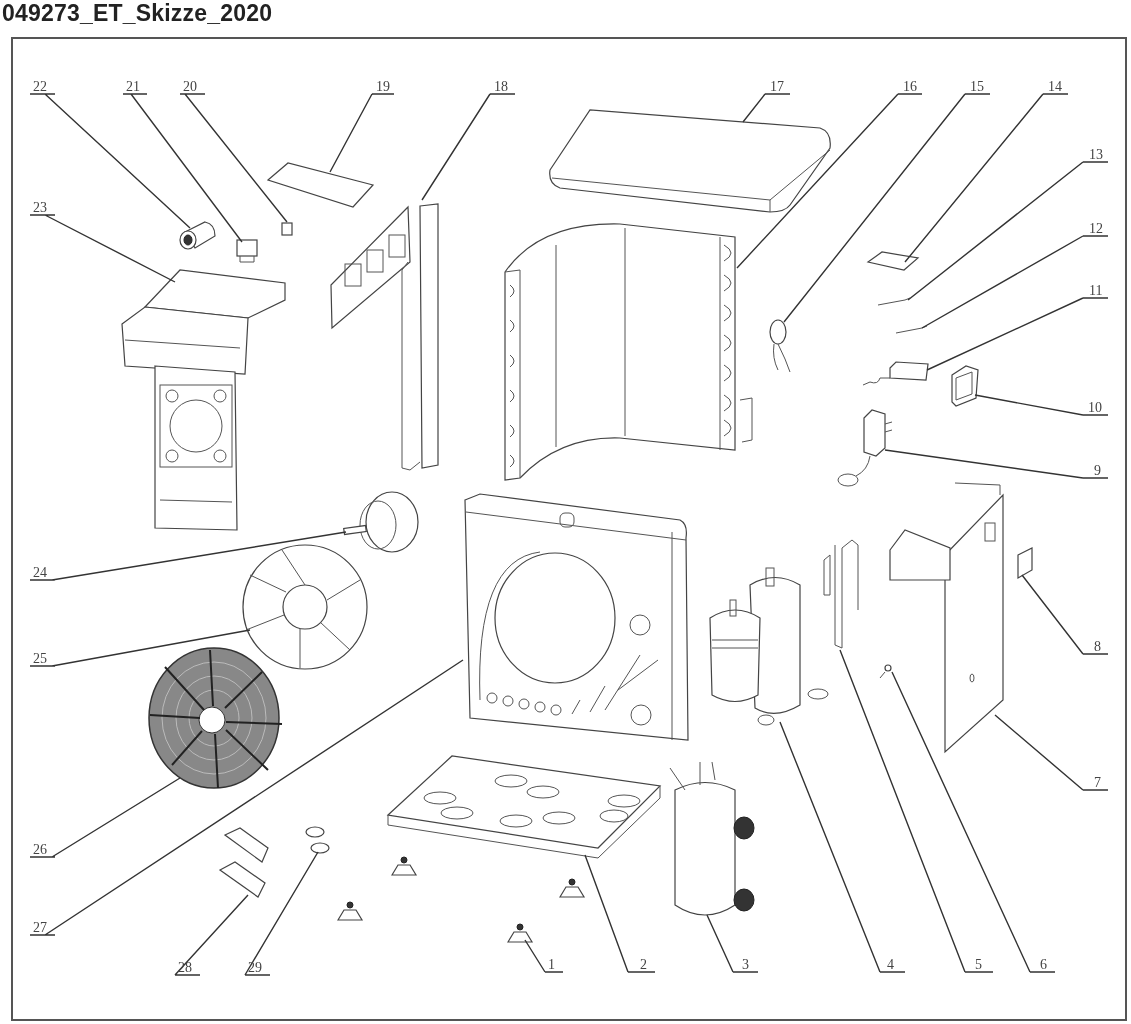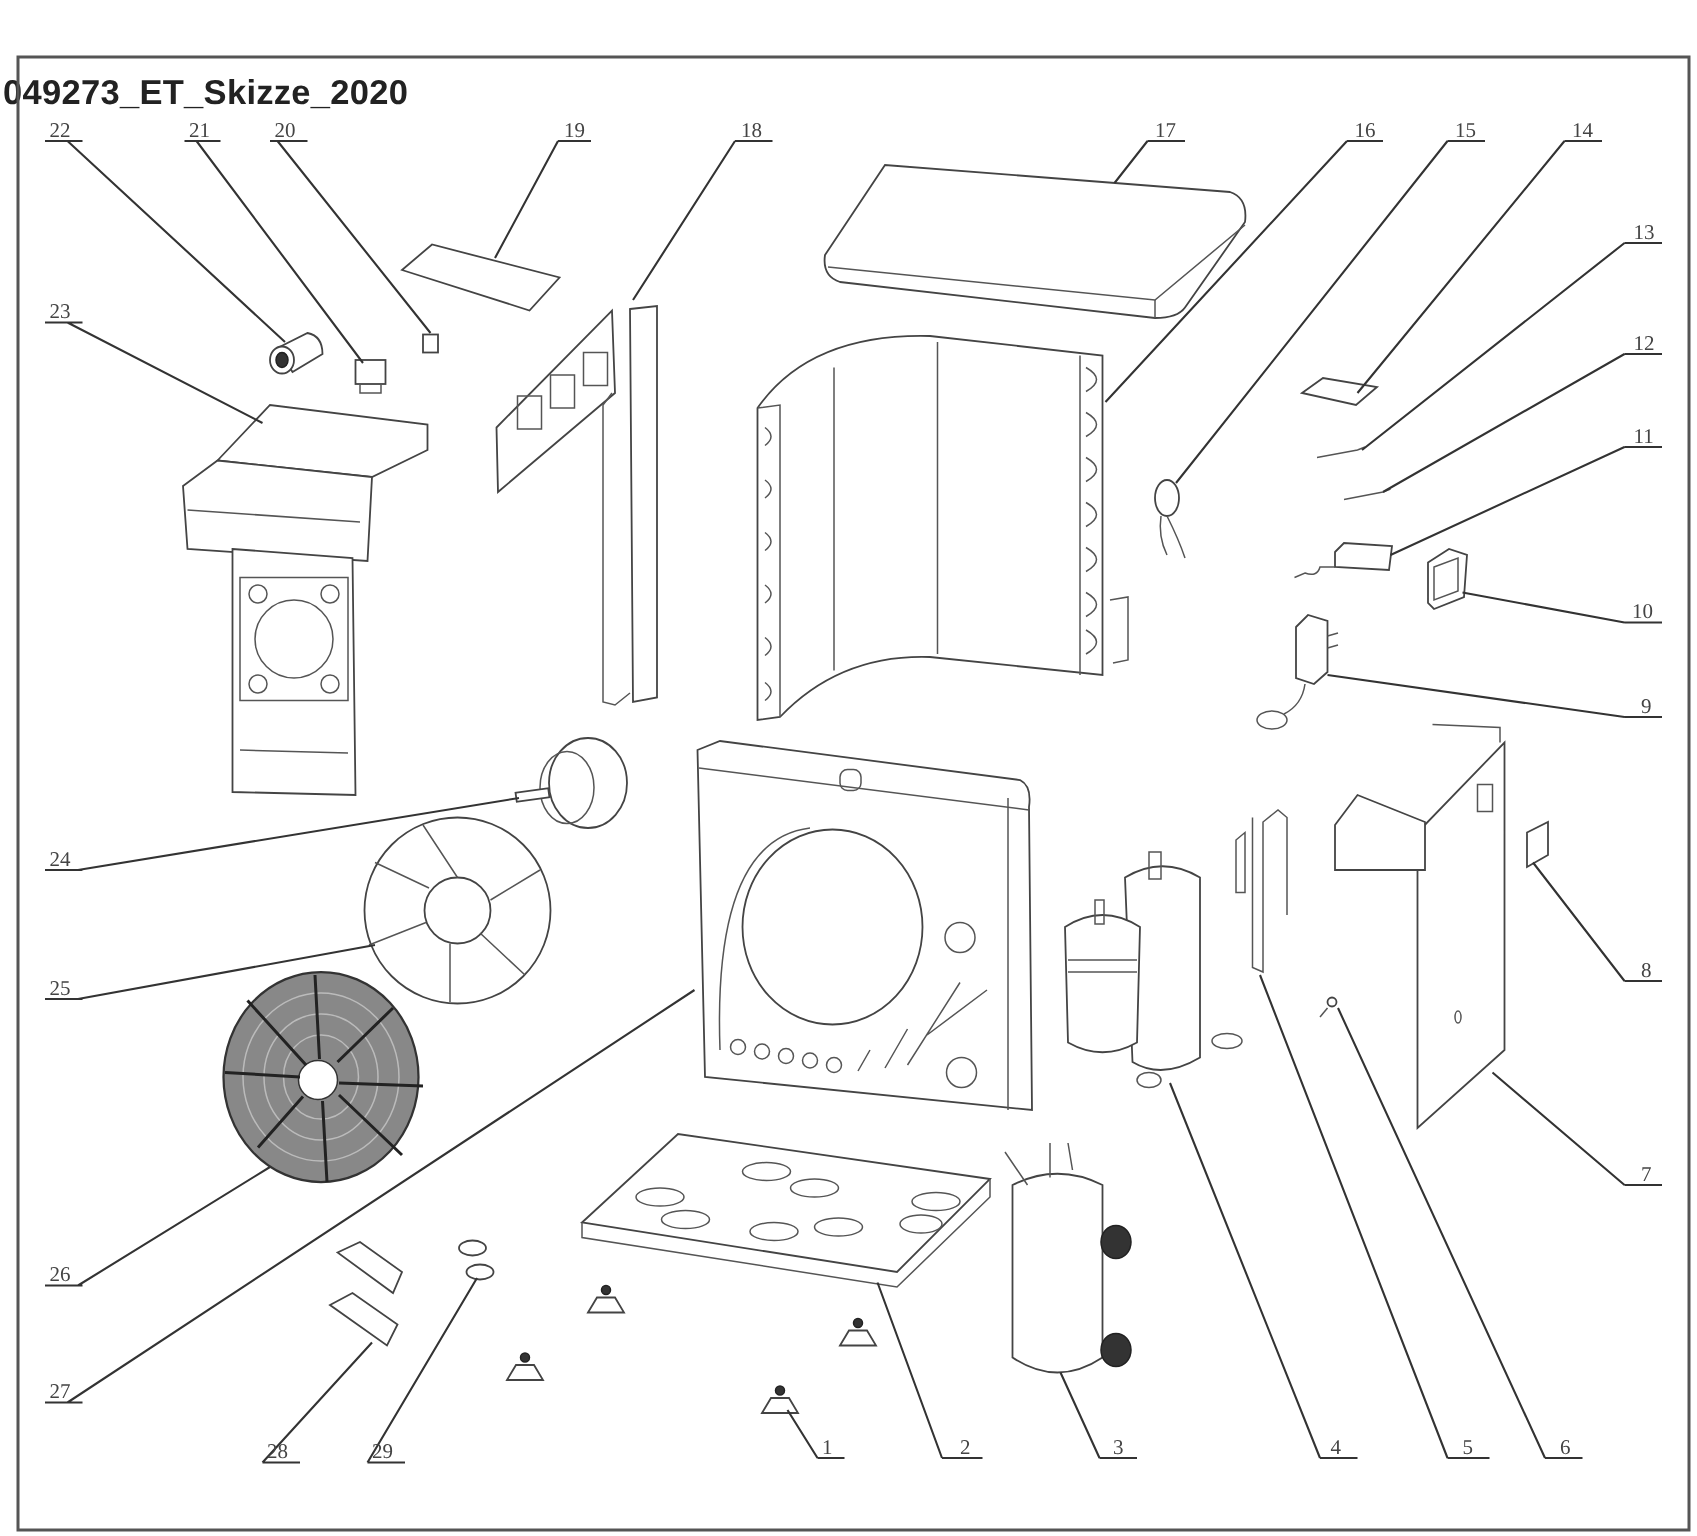--- a/index.html
+++ b/index.html
@@ -1,17 +1,17 @@
 <!DOCTYPE html>
 <html><head>
 <meta charset="utf-8">
 <style>
   html,body{margin:0;padding:0;background:#ffffff;}
   body{width:1131px;height:1024px;position:relative;overflow:hidden;font-family:"Liberation Sans",sans-serif;}
-  .title{position:absolute;left:2px;top:0px;font-size:23px;font-weight:bold;color:#222;letter-spacing:0.2px;font-family:"Liberation Sans",sans-serif;margin-top:48px;}
+  .title{position:absolute;left:2px;top:0px;font-size:23px;font-weight:bold;color:#222;letter-spacing:0.2px;font-family:"Liberation Sans",sans-serif;}
   .frame{position:absolute;left:11px;top:37px;width:1116px;height:984px;border:2px solid #555;box-sizing:border-box;}
   svg{position:absolute;left:0;top:0;}
   .ln{stroke:#333;stroke-width:1.4;fill:none;}
   .pt{stroke:#444;stroke-width:1.2;fill:#fff;}
   .pt2{stroke:#555;stroke-width:1;fill:none;}
   .dark{fill:#333;stroke:#222;}
   .num{font-family:"Liberation Serif",serif;font-size:14px;fill:#444;}
 </style>
 </head>
 <body>

